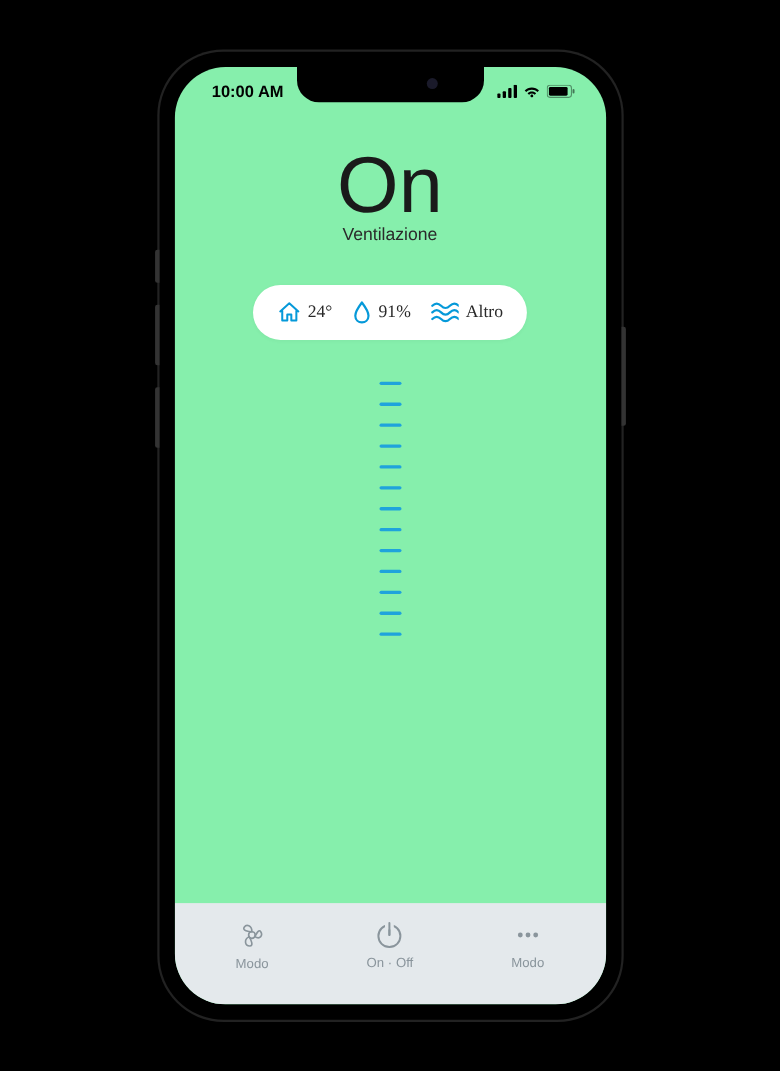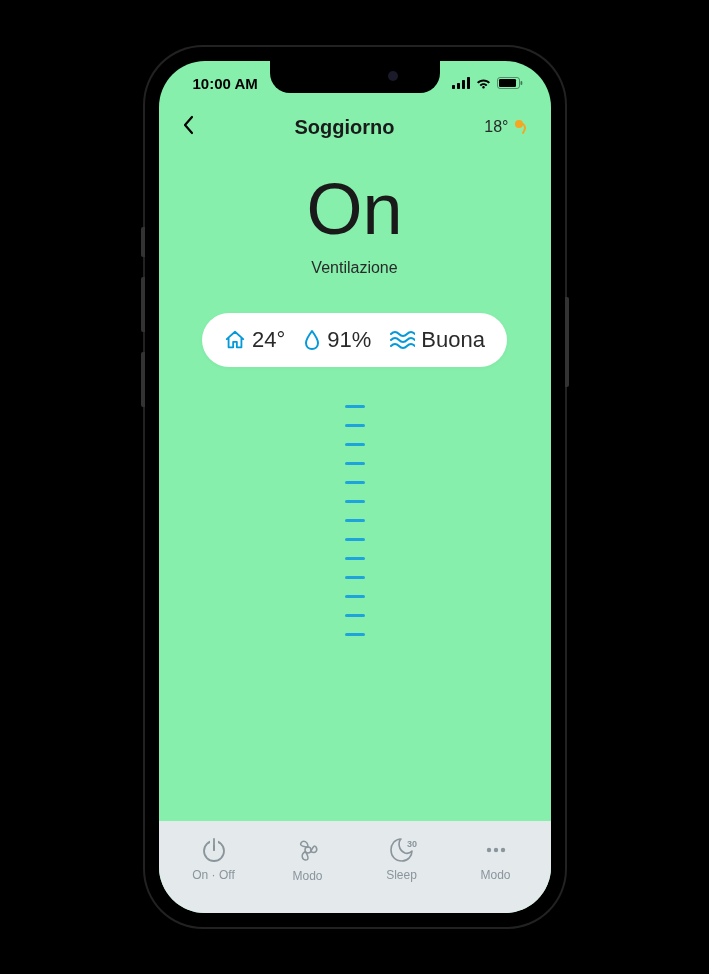--- a/index.html
+++ b/index.html
@@ -118,39 +118,39 @@
   }
   .state-big {
     font-size: 72px;
     font-weight: 300;
     color: #1a1a1a;
     line-height: 1;
   }
   .mode-label {
     font-size: 16px;
     color: #2a2a2a;
-    margin-top: 14px;
   }
   .info-pill {
     background: #fff;
     border-radius: 32px;
     padding: 14px 22px;
     display: flex;
     align-items: center;
     gap: 18px;
     margin-top: 36px;
     box-shadow: 0 1px 4px rgba(0,0,0,0.04);
   }
   .info-item {
     display: flex;
     align-items: center;
     gap: 6px;
-    font-size: 22px;
+    font-size: 16px;
     color: #2a2a2a;
     font-weight: 500;
+    font-family: Liberation Serif, serif;
   }
   .info-item svg { color: #0599d9; }
   .scale {
     margin-top: 38px;
     display: flex;
     flex-direction: column;
     align-items: center;
     gap: 16px;
   }
   .scale-tick {
@@ -203,35 +203,20 @@
             <path d="M8.5 11.5 C9.2 11.5 9.8 10.9 9.8 10.2 C9.8 9.5 9.2 8.9 8.5 8.9 C7.8 8.9 7.2 9.5 7.2 10.2 C7.2 10.9 7.8 11.5 8.5 11.5 Z M8.5 6.2 C10 6.2 11.4 6.8 12.4 7.9 L11 9.2 C10.3 8.5 9.4 8.1 8.5 8.1 C7.6 8.1 6.7 8.5 6 9.2 L4.6 7.9 C5.6 6.8 7 6.2 8.5 6.2 Z M8.5 2.6 C11 2.6 13.3 3.6 15 5.3 L13.6 6.6 C12.2 5.3 10.4 4.5 8.5 4.5 C6.6 4.5 4.8 5.3 3.4 6.6 L2 5.3 C3.7 3.6 6 2.6 8.5 2.6 Z" fill="#000"></path>
           </svg>
         <svg width="26" height="12" viewBox="0 0 26 12">
             <rect x="0.5" y="0.5" width="22" height="11" rx="2.5" fill="none" stroke="#000" stroke-opacity="0.4"></rect>
             <rect x="2" y="2" width="17" height="8" rx="1.3" fill="#000"></rect>
             <rect x="23.5" y="4" width="1.8" height="4" rx="0.9" fill="#000" fill-opacity="0.5"></rect>
           </svg>
       </div>
     </div>
 
-    <div class="app-header">
-      <div class="back-btn">
-        <svg width="14" height="20" viewBox="0 0 12 20">
-            <path d="M10 2 L3 10 L10 18" fill="none" stroke="#000" stroke-width="2.2" stroke-linecap="round" stroke-linejoin="round"></path>
-          </svg>
-      </div>
-      <div class="header-title">Soggiorno</div>
-      <div class="header-temp">
-        <span>18°</span>
-        <svg width="14" height="16" viewBox="0 0 14 16">
-            <circle cx="5" cy="5" r="4" fill="#f5a623"></circle>
-            <path d="M9 5 Q13 8 9 14" fill="none" stroke="#f5a623" stroke-width="2" stroke-linecap="round"></path>
-          </svg>
-      </div>
-    </div>
 
     <div class="main">
       <div class="state-big">On</div>
       <div class="mode-label">Ventilazione</div>
 
       <div class="info-pill">
         <div class="info-item">
           <svg width="22" height="22" viewBox="0 0 24 24">
               <path d="M3 11 L12 3 L21 11 M5 10 V20 H10 V14 H14 V20 H19 V10" fill="none" stroke="currentColor" stroke-width="2" stroke-linejoin="round" stroke-linecap="round"></path>
             </svg>
@@ -240,21 +225,21 @@
         <div class="info-item">
           <svg width="18" height="22" viewBox="0 0 18 22">
               <path d="M9 2 C9 2 3 10 3 14 C3 18 6 20 9 20 C12 20 15 18 15 14 C15 10 9 2 9 2 Z" fill="none" stroke="currentColor" stroke-width="2" stroke-linejoin="round"></path>
             </svg>
           <span>91%</span>
         </div>
         <div class="info-item">
           <svg width="26" height="20" viewBox="0 0 26 20">
               <path d="M2 4 Q6 0 10 4 T18 4 T26 4 M2 10 Q6 6 10 10 T18 10 T26 10 M2 16 Q6 12 10 16 T18 16 T26 16" fill="none" stroke="currentColor" stroke-width="2" stroke-linecap="round"></path>
             </svg>
-          <span>Buona</span>
+          <span>Altro</span>
         </div>
       </div>
 
       <div class="scale" id="scale">
           <div class="scale-tick"></div>
           <div class="scale-tick"></div>
           <div class="scale-tick"></div>
           <div class="scale-tick"></div>
           <div class="scale-tick"></div>
           <div class="scale-tick"></div>
@@ -262,46 +247,39 @@
           <div class="scale-tick"></div>
           <div class="scale-tick"></div>
           <div class="scale-tick"></div>
           <div class="scale-tick"></div>
           <div class="scale-tick"></div>
           <div class="scale-tick"></div>
         </div>
     </div>
 
     <div class="bottom-bar">
+      <div class="bot-btn">
+        <svg width="30" height="30" viewBox="0 0 30 30">
+            <circle cx="15" cy="15" r="3" fill="none" stroke="currentColor" stroke-width="1.5"></circle>
+            <path d="M15 12 C15 6 10 5 8 8 C6 11 12 12 15 12 Z" fill="none" stroke="currentColor" stroke-width="1.5" stroke-linejoin="round"></path>
+            <path d="M17.6 16.5 C22.8 19.5 25 15 23 12 C21 9 19 14.5 17.6 16.5 Z" fill="none" stroke="currentColor" stroke-width="1.5" stroke-linejoin="round"></path>
+            <path d="M12.4 16.5 C7.2 19.5 9 25 13 25 C17 25 14 19 12.4 16.5 Z" fill="none" stroke="currentColor" stroke-width="1.5" stroke-linejoin="round"></path>
+          </svg>
+        <span class="bot-label">Modo</span>
+      </div>
       <div class="bot-btn">
         <svg width="28" height="28" viewBox="0 0 28 28">
             <circle cx="14" cy="15" r="10" fill="none" stroke="currentColor" stroke-width="1.8"></circle>
             <line x1="14" y1="3" x2="14" y2="14" stroke="currentColor" stroke-width="1.8" stroke-linecap="round"></line>
             <rect x="10" y="1" width="8" height="8" fill="#e4e9ec"></rect>
             <line x1="14" y1="3" x2="14" y2="14" stroke="currentColor" stroke-width="1.8" stroke-linecap="round"></line>
           </svg>
         <span class="bot-label">On · Off</span>
       </div>
       <div class="bot-btn">
-        <svg width="30" height="30" viewBox="0 0 30 30">
-            <circle cx="15" cy="15" r="3" fill="none" stroke="currentColor" stroke-width="1.5"></circle>
-            <path d="M15 12 C15 6 10 5 8 8 C6 11 12 12 15 12 Z" fill="none" stroke="currentColor" stroke-width="1.5" stroke-linejoin="round"></path>
-            <path d="M17.6 16.5 C22.8 19.5 25 15 23 12 C21 9 19 14.5 17.6 16.5 Z" fill="none" stroke="currentColor" stroke-width="1.5" stroke-linejoin="round"></path>
-            <path d="M12.4 16.5 C7.2 19.5 9 25 13 25 C17 25 14 19 12.4 16.5 Z" fill="none" stroke="currentColor" stroke-width="1.5" stroke-linejoin="round"></path>
-          </svg>
-        <span class="bot-label">Modo</span>
-      </div>
-      <div class="bot-btn">
-        <svg width="30" height="28" viewBox="0 0 30 28">
-            <path d="M15 25 C8 25 4 20 4 14 C4 8 8 3 14 3 C11 6 11 14 18 17 C21 18 23 17 25 15 C25 20 21 25 15 25 Z" fill="none" stroke="currentColor" stroke-width="1.6" stroke-linejoin="round"></path>
-            <text x="20" y="11" font-size="9" font-weight="600" fill="currentColor">30</text>
-          </svg>
-        <span class="bot-label">Sleep</span>
-      </div>
-      <div class="bot-btn">
         <svg width="30" height="28" viewBox="0 0 30 28">
             <circle cx="8" cy="14" r="2.2" fill="currentColor"></circle>
             <circle cx="15" cy="14" r="2.2" fill="currentColor"></circle>
             <circle cx="22" cy="14" r="2.2" fill="currentColor"></circle>
           </svg>
         <span class="bot-label">Modo</span>
       </div>
     </div>
 
   </div>

